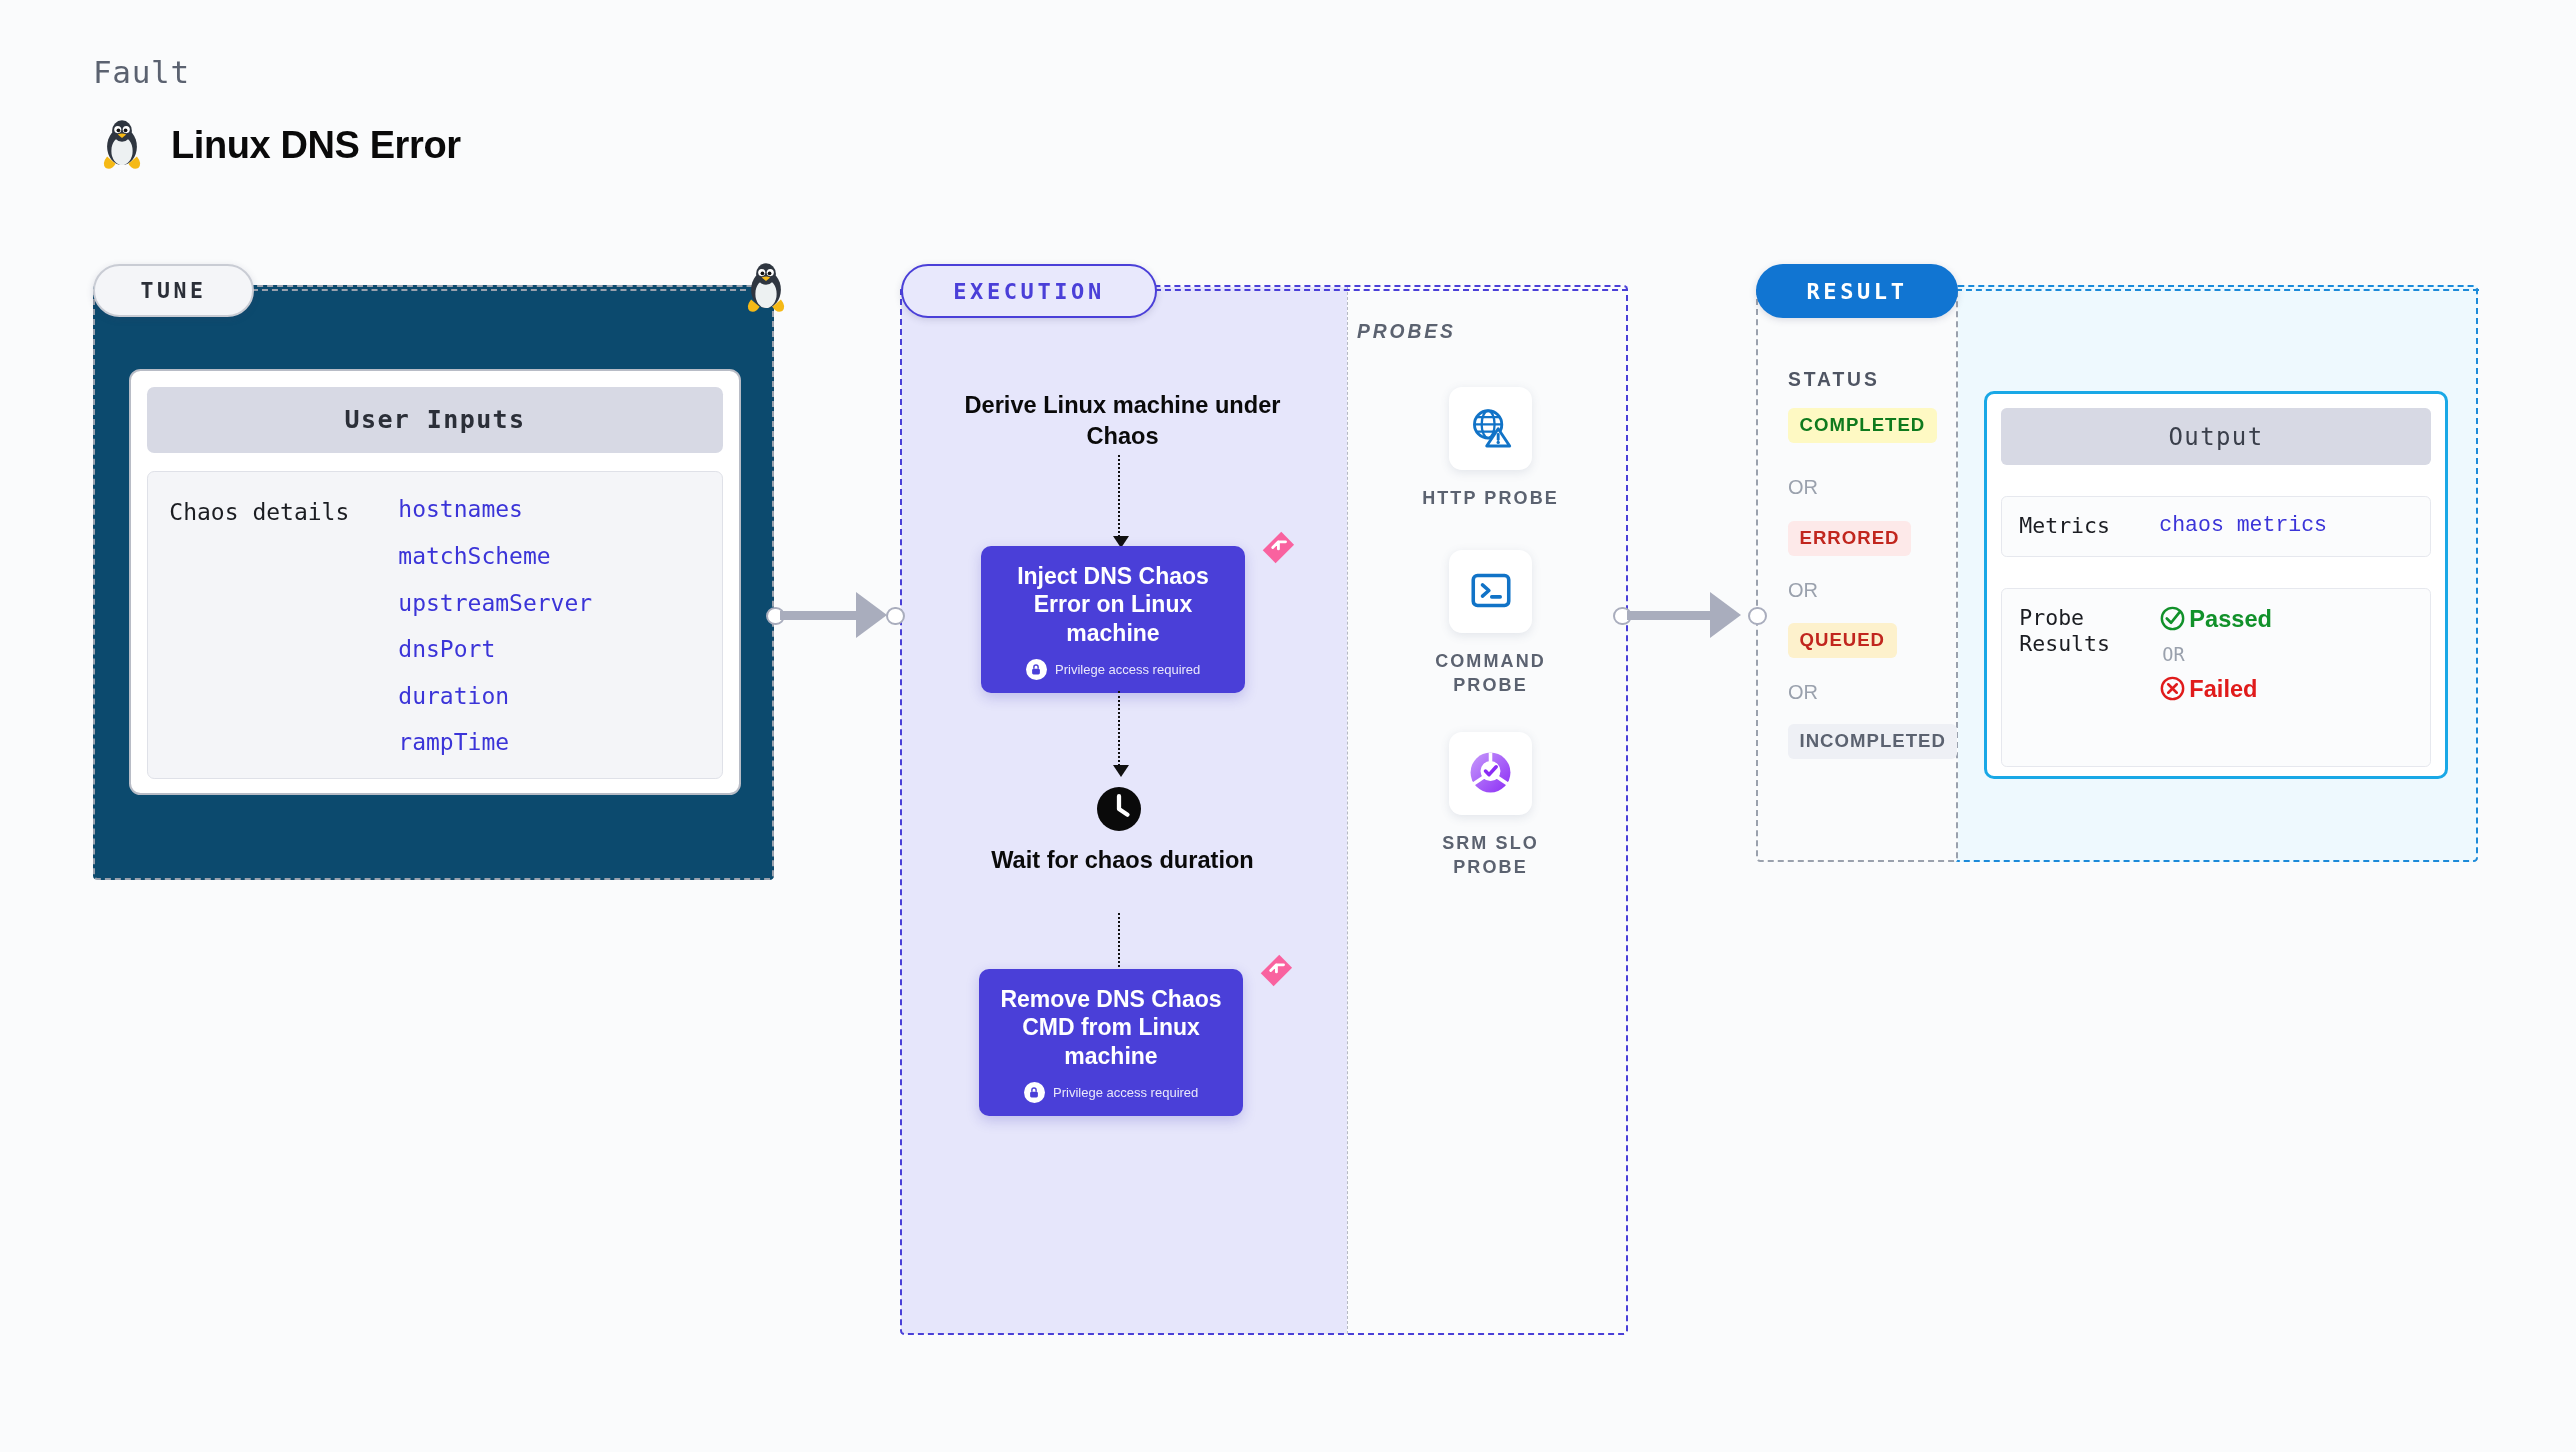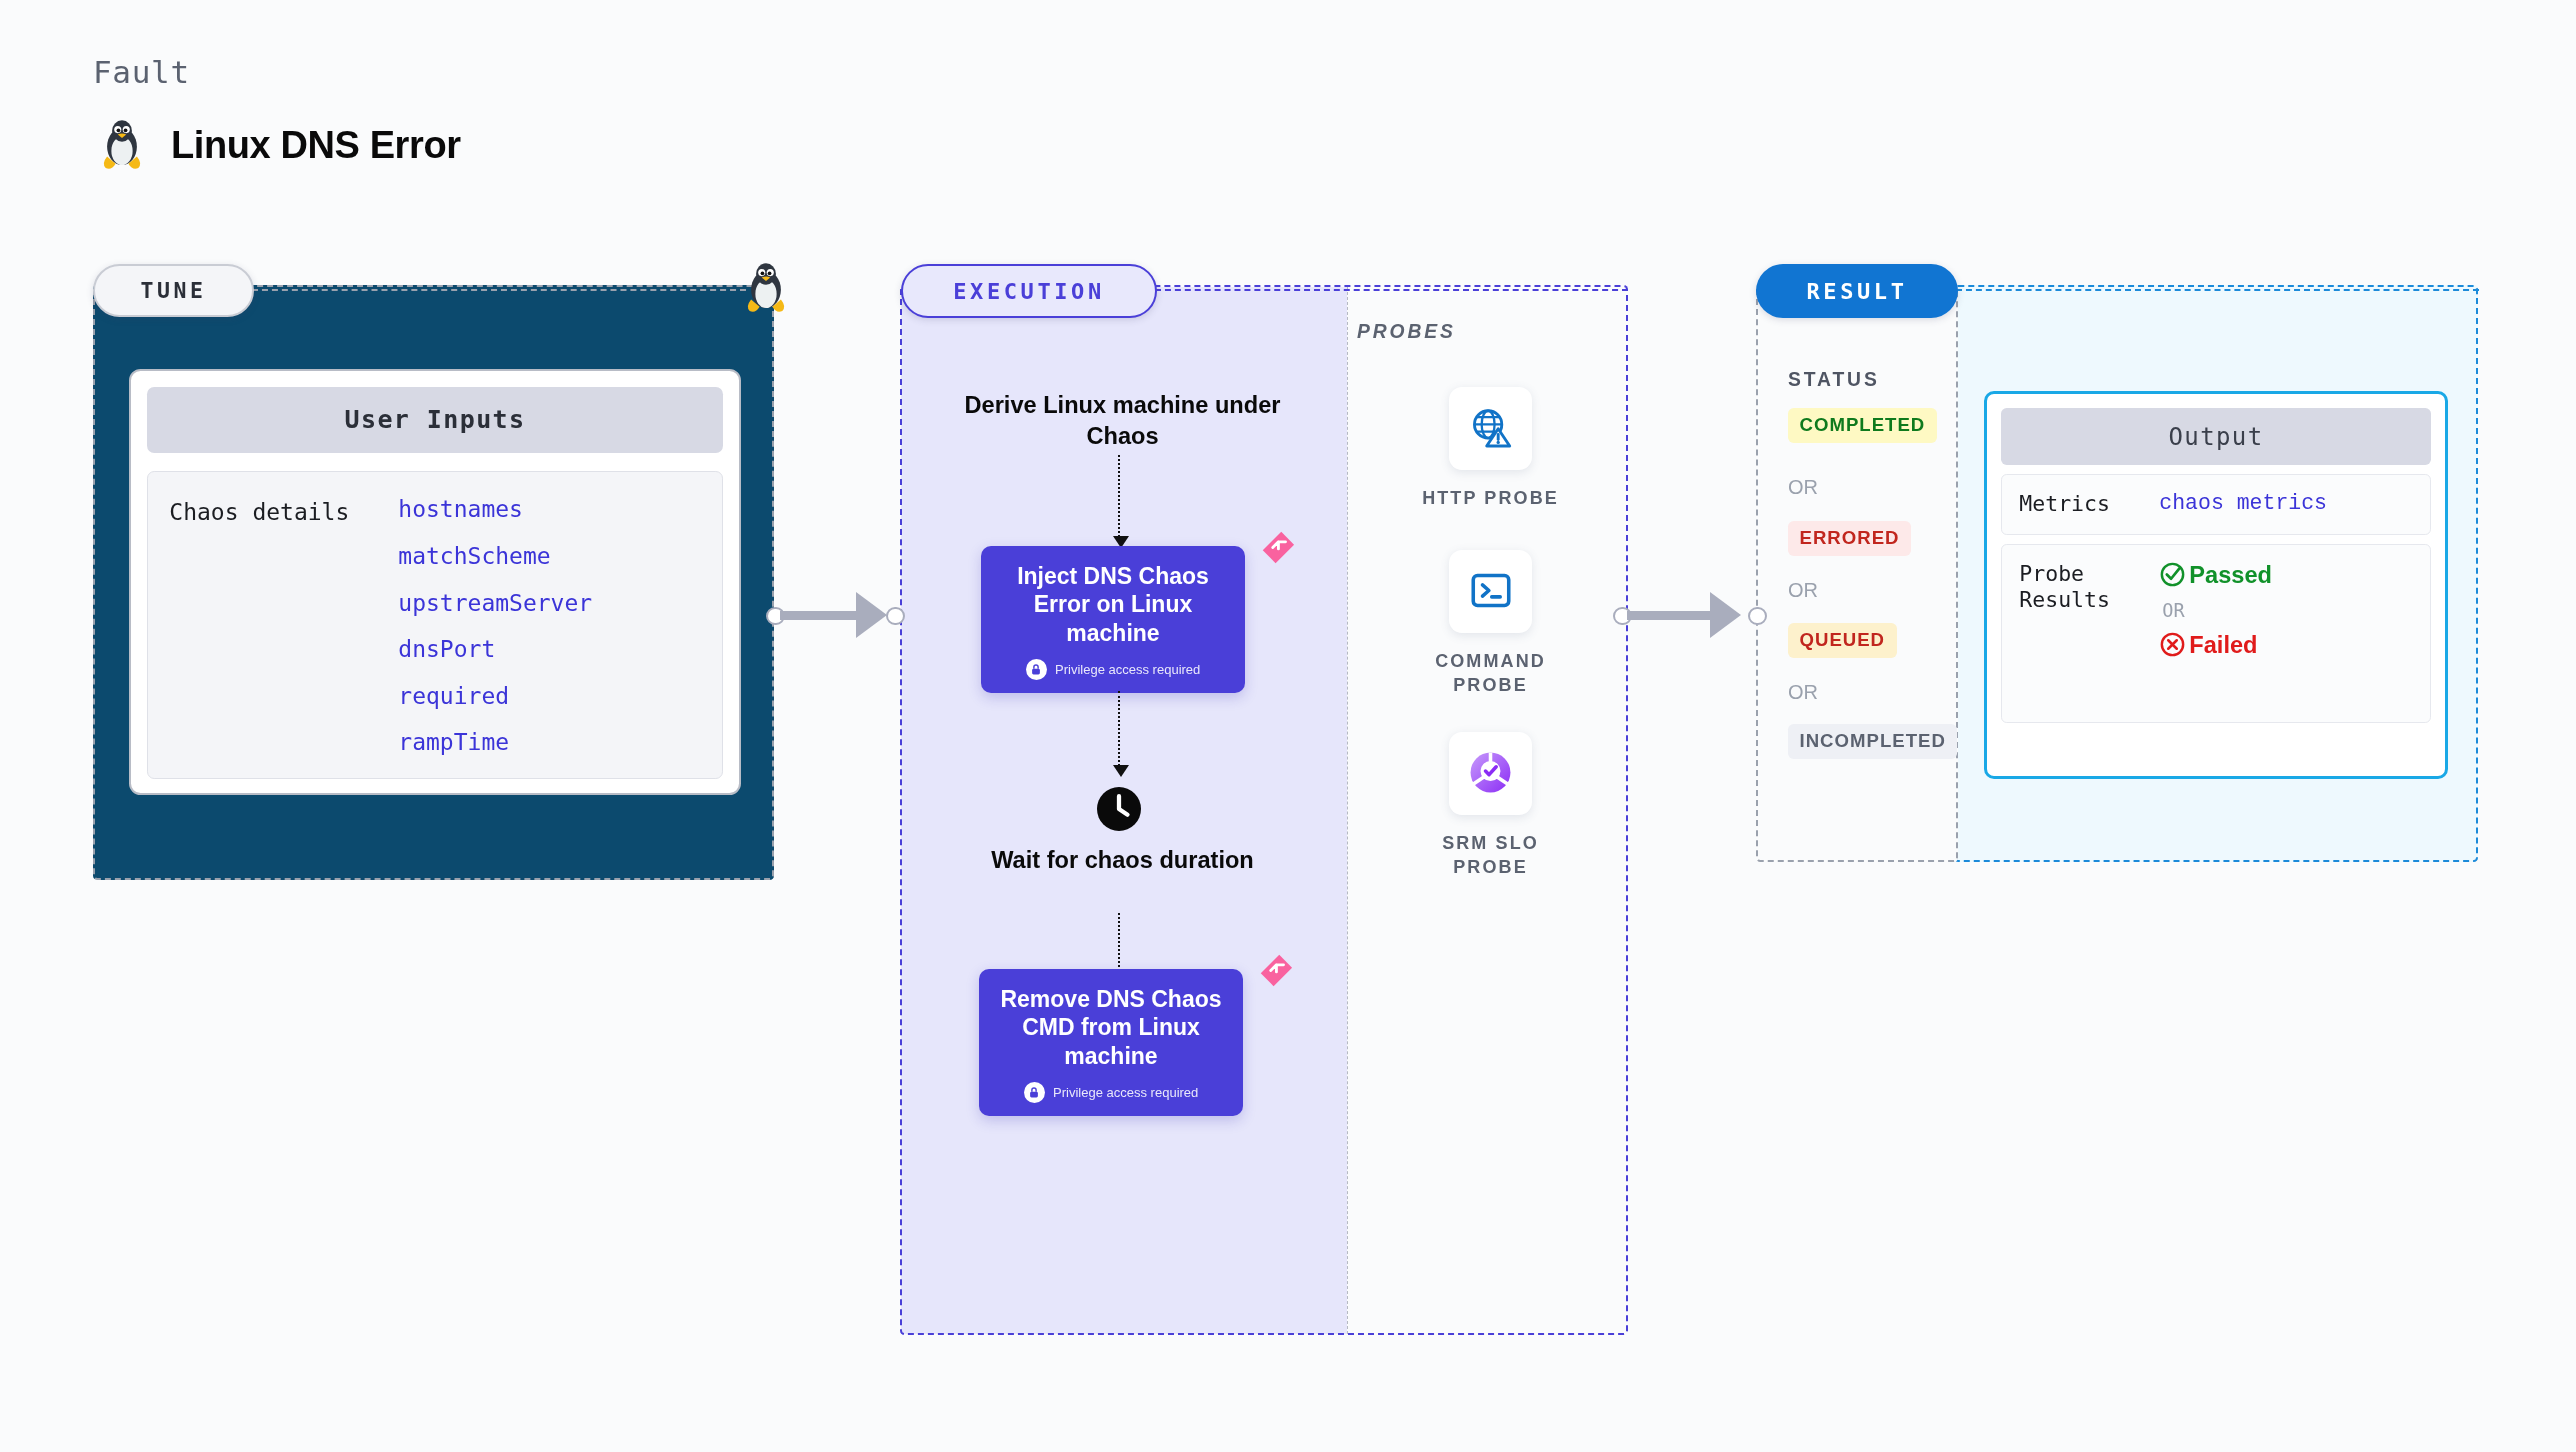--- a/index.html
+++ b/index.html
@@ -237,21 +237,21 @@
     border-radius: 10px;
     padding: 14.3px;
   }
   #output-header {
     height: 57px; background: #d7d9e4; border-radius: 5.7px;
     display: flex; align-items: center; justify-content: center;
     font-family: "DejaVu Sans Mono", monospace;
     font-size: 24px; color: #3a3f4b; letter-spacing: 1.4px;
   }
   .output-row {
-    margin-top: 9px;
+    margin-top: 31px;
     background: #fbfcfd; border: 1.4px solid #e6e8ee;
     border-radius: 5.7px;
     display: flex; padding: 15.8px 17px;
   }
   .output-row-label {
     font-family: "DejaVu Sans Mono", monospace;
     font-size: 21.5px; color: #1b1d22; width: 140px; flex: none;
     line-height: 1.25;
   }
   #metrics-value {
@@ -336,21 +336,21 @@
 <div id="tune-region">
   <div id="user-inputs-card">
     <div id="user-inputs-header">User Inputs</div>
     <div id="chaos-details-box">
       <div id="chaos-details-label">Chaos details</div>
       <div id="chaos-params">
         <div class="chaos-param">hostnames</div>
         <div class="chaos-param">matchScheme</div>
         <div class="chaos-param">upstreamServer</div>
         <div class="chaos-param">dnsPort</div>
-        <div class="chaos-param">required</div>
+        <div class="chaos-param">duration</div>
         <div class="chaos-param">rampTime</div>
       </div>
     </div>
   </div>
 </div>
 
 <div class="connector" style="left:766px; top:591px; width:143px; height:50px;">
   <div class="conn-dot" style="left:0; top:15.8px;"></div>
   <div class="conn-bar" style="left:14.3px; top:20px; width:86px;"></div>
   <div class="conn-head" style="left:90px; top:1.4px;"></div>

